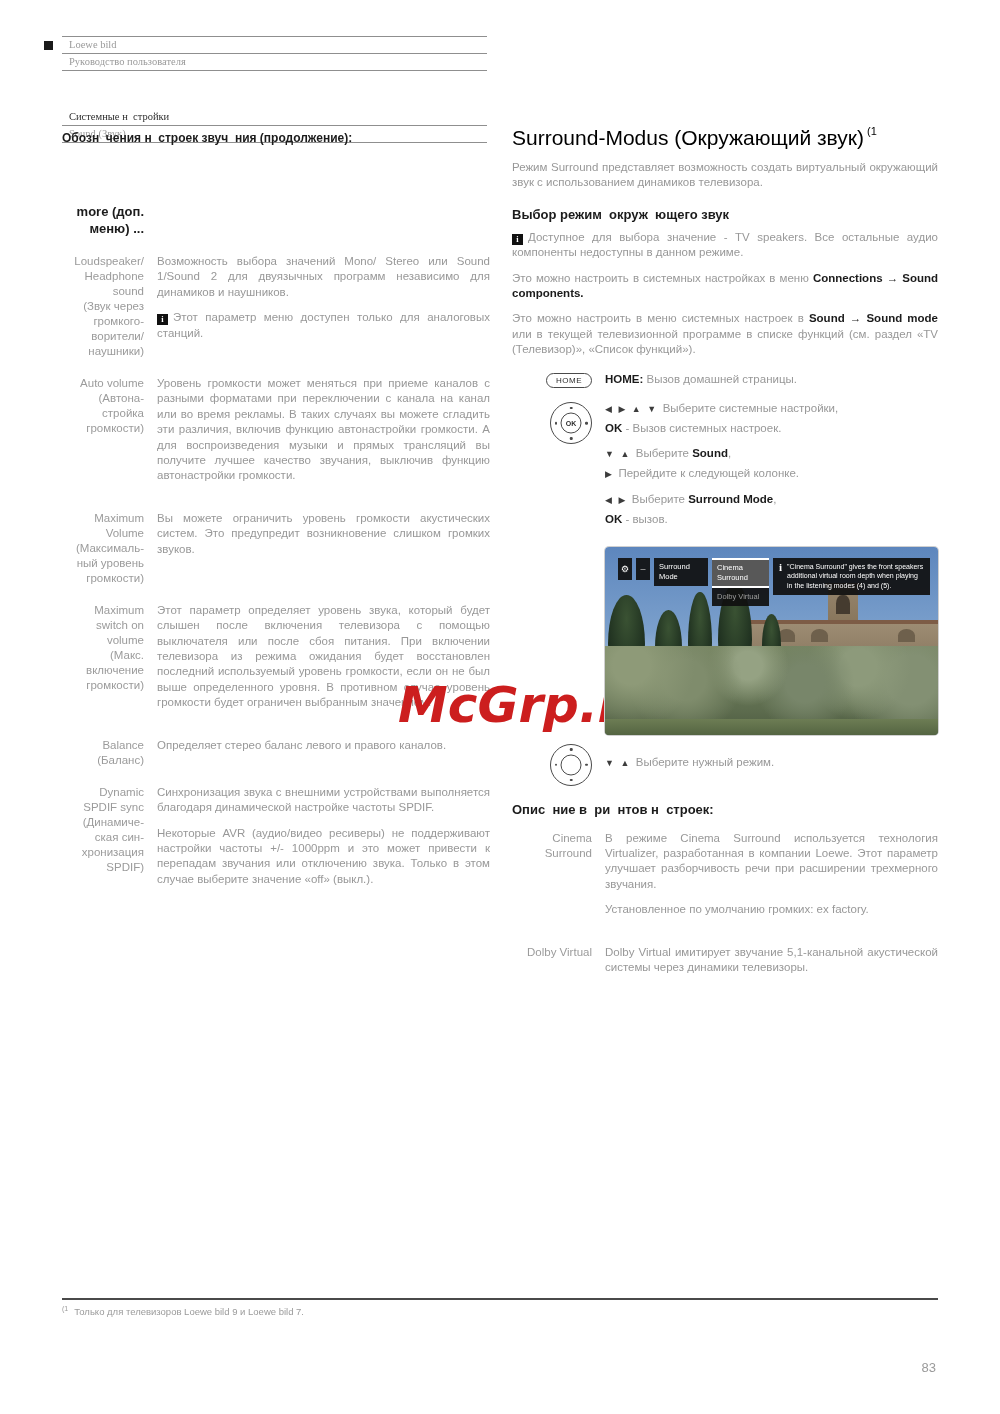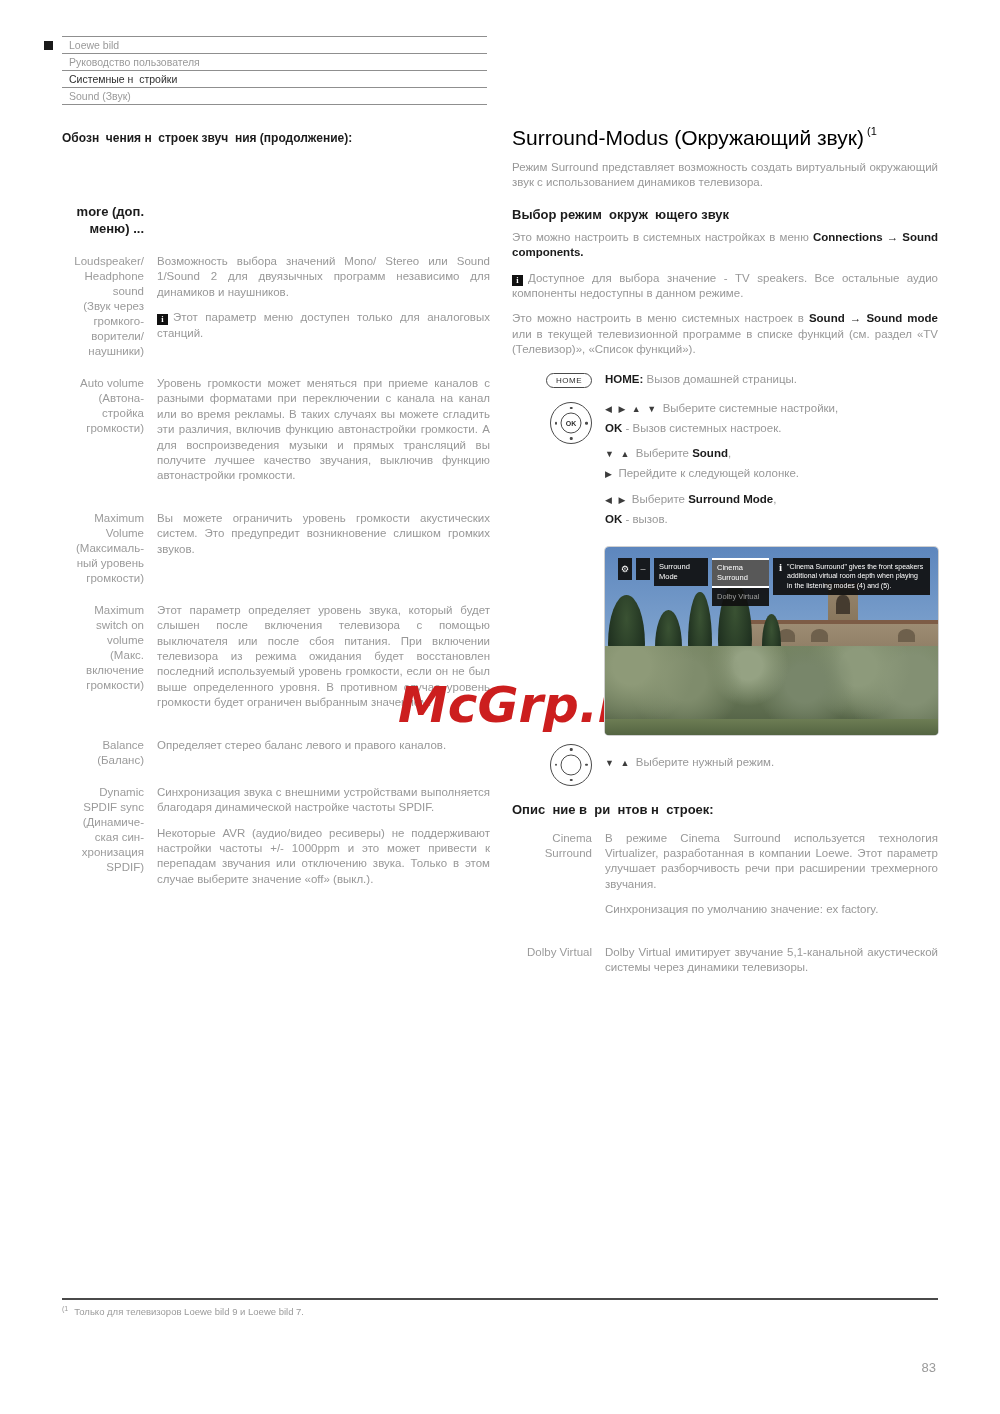--- a/index.html
+++ b/index.html
@@ -1,24 +1,24 @@
 <!DOCTYPE html>
 <html><head>
 <meta charset="utf-8">
 <style>
   * { box-sizing: border-box; margin: 0; padding: 0; }
   body { background: #e8e8e8; font-family: "Liberation Sans", "DejaVu Sans", sans-serif; }
   .page { position: relative; width: 1000px; height: 1414px; background: #ffffff; margin: 0 auto; overflow: hidden; }
 
   
   .hdr-bullet { position: absolute; left: 44px; top: 41px; width: 9px; height: 9px; background: #1a1a1a; }
-  .hdr { position: absolute; left: 62px; top: 36px; width: 425px; }
+  .hdr { position: absolute; left: 62px; top: 36px; width: 425px; font-family: Liberation Serif, serif; }
   .hrow { border-bottom: 1px solid #8f8f8f; font-size: 10.5px; color: #9a9a9a; padding: 2px 0 2px 7px; line-height: 12px; }
   .hrow:first-child { border-top: 1px solid #8f8f8f; }
-  .hrow.dark { color: #2e2e2e; white-space: pre-wrap; }
+  .hrow.dark { color: #2e2e2e; white-space: pre-wrap; margin-top: 38px; }
 
   
   .col-left  { position: absolute; left: 62px;  top: 131px; width: 428px; }
   .col-right { position: absolute; left: 512px; top: 126px; width: 426px; }
 
   h1.lh { font-size: 12px; font-weight: bold; color: #1b1b1b; white-space: pre-wrap; margin-bottom: 22px; }
   h3.sh { font-size: 13px;  font-weight: bold; color: #1b1b1b; white-space: pre-wrap; margin: 16px 0 8px; }
 
   .defrow { display: grid; grid-template-columns: 82px 1fr; column-gap: 13px; margin-bottom: 17px; }
   .dlabel { text-align: right; color: #9b9b9b; font-size: 11.5px; line-height: 15px; white-space: pre-line; }
@@ -197,22 +197,22 @@
         <p>Некоторые AVR (аудио/видео ресиверы) не поддерживают настройки частоты +/- 1000ppm и это может привести к перепадам звучания или отключению звука. Только в этом случае выберите значение «off» (выкл.).</p>
       </div>
     </div>
   </section>
 
   <section class="col-right">
     <h2 class="rtitle"><span>Surround-Modus (Окружающий звук)</span><sup>(1</sup></h2>
     <p class="gray">Режим Surround представляет возможность создать виртуальный окружающий звук с использованием динамиков телевизора.</p>
 
     <h3 class="sh">Выбор режим  окруж  ющего звук</h3>
+    <p class="gray"><span class="i-icon">i</span><span>Доступное для выбора значение - TV speakers. Все остальные аудио компоненты недоступны в данном режиме.</span></p>
     <p class="gray"><span>Это можно настроить в системных настройках в меню </span><b>Connections → Sound components.</b></p>
-    <p class="gray"><span class="i-icon">i</span><span>Доступное для выбора значение - TV speakers. Все остальные аудио компоненты недоступны в данном режиме.</span></p>
     <p class="gray"><span>Это можно настроить в меню системных настроек в </span><b>Sound → Sound mode</b><span> или в текущей телевизионной программе в списке функций (см. раздел «TV (Телевизор)», «Список функций»).</span></p>
 
     <div class="step" style="margin-top:14px">
       <div class="sic">
           <span class="home-pill">HOME</span>
         </div>
       <div class="stx">
           <div class="ln"><b>HOME:</b><span> Вызов домашней страницы.</span></div>
         </div>
     </div>
@@ -285,21 +285,21 @@
         </div>
     </div>
 
     <h3 class="sh">Опис  ние в  ри  нтов н  строек:</h3>
 
     <div class="defrow" style="grid-template-columns:80px 1fr; margin-top:14px">
       <div class="dlabel">Cinema
 Surround</div>
       <div class="dbody">
         <p>В режиме Cinema Surround используется технология Virtualizer, разработанная в компании Loewe. Этот параметр улучшает разборчивость речи при расширении трехмерного звучания.</p>
-        <p>Синхронизация по умолчанию значение: ex factory.</p>
+        <p>Установленное по умолчанию громких: ex factory.</p>
       </div>
     </div>
 
     <div class="defrow" style="grid-template-columns:80px 1fr">
       <div class="dlabel">Dolby Virtual</div>
       <div class="dbody">
           <p>Dolby Virtual имитирует звучание 5,1-канальной акустической системы через динамики телевизоры.</p>
         </div>
     </div>
   </section>

